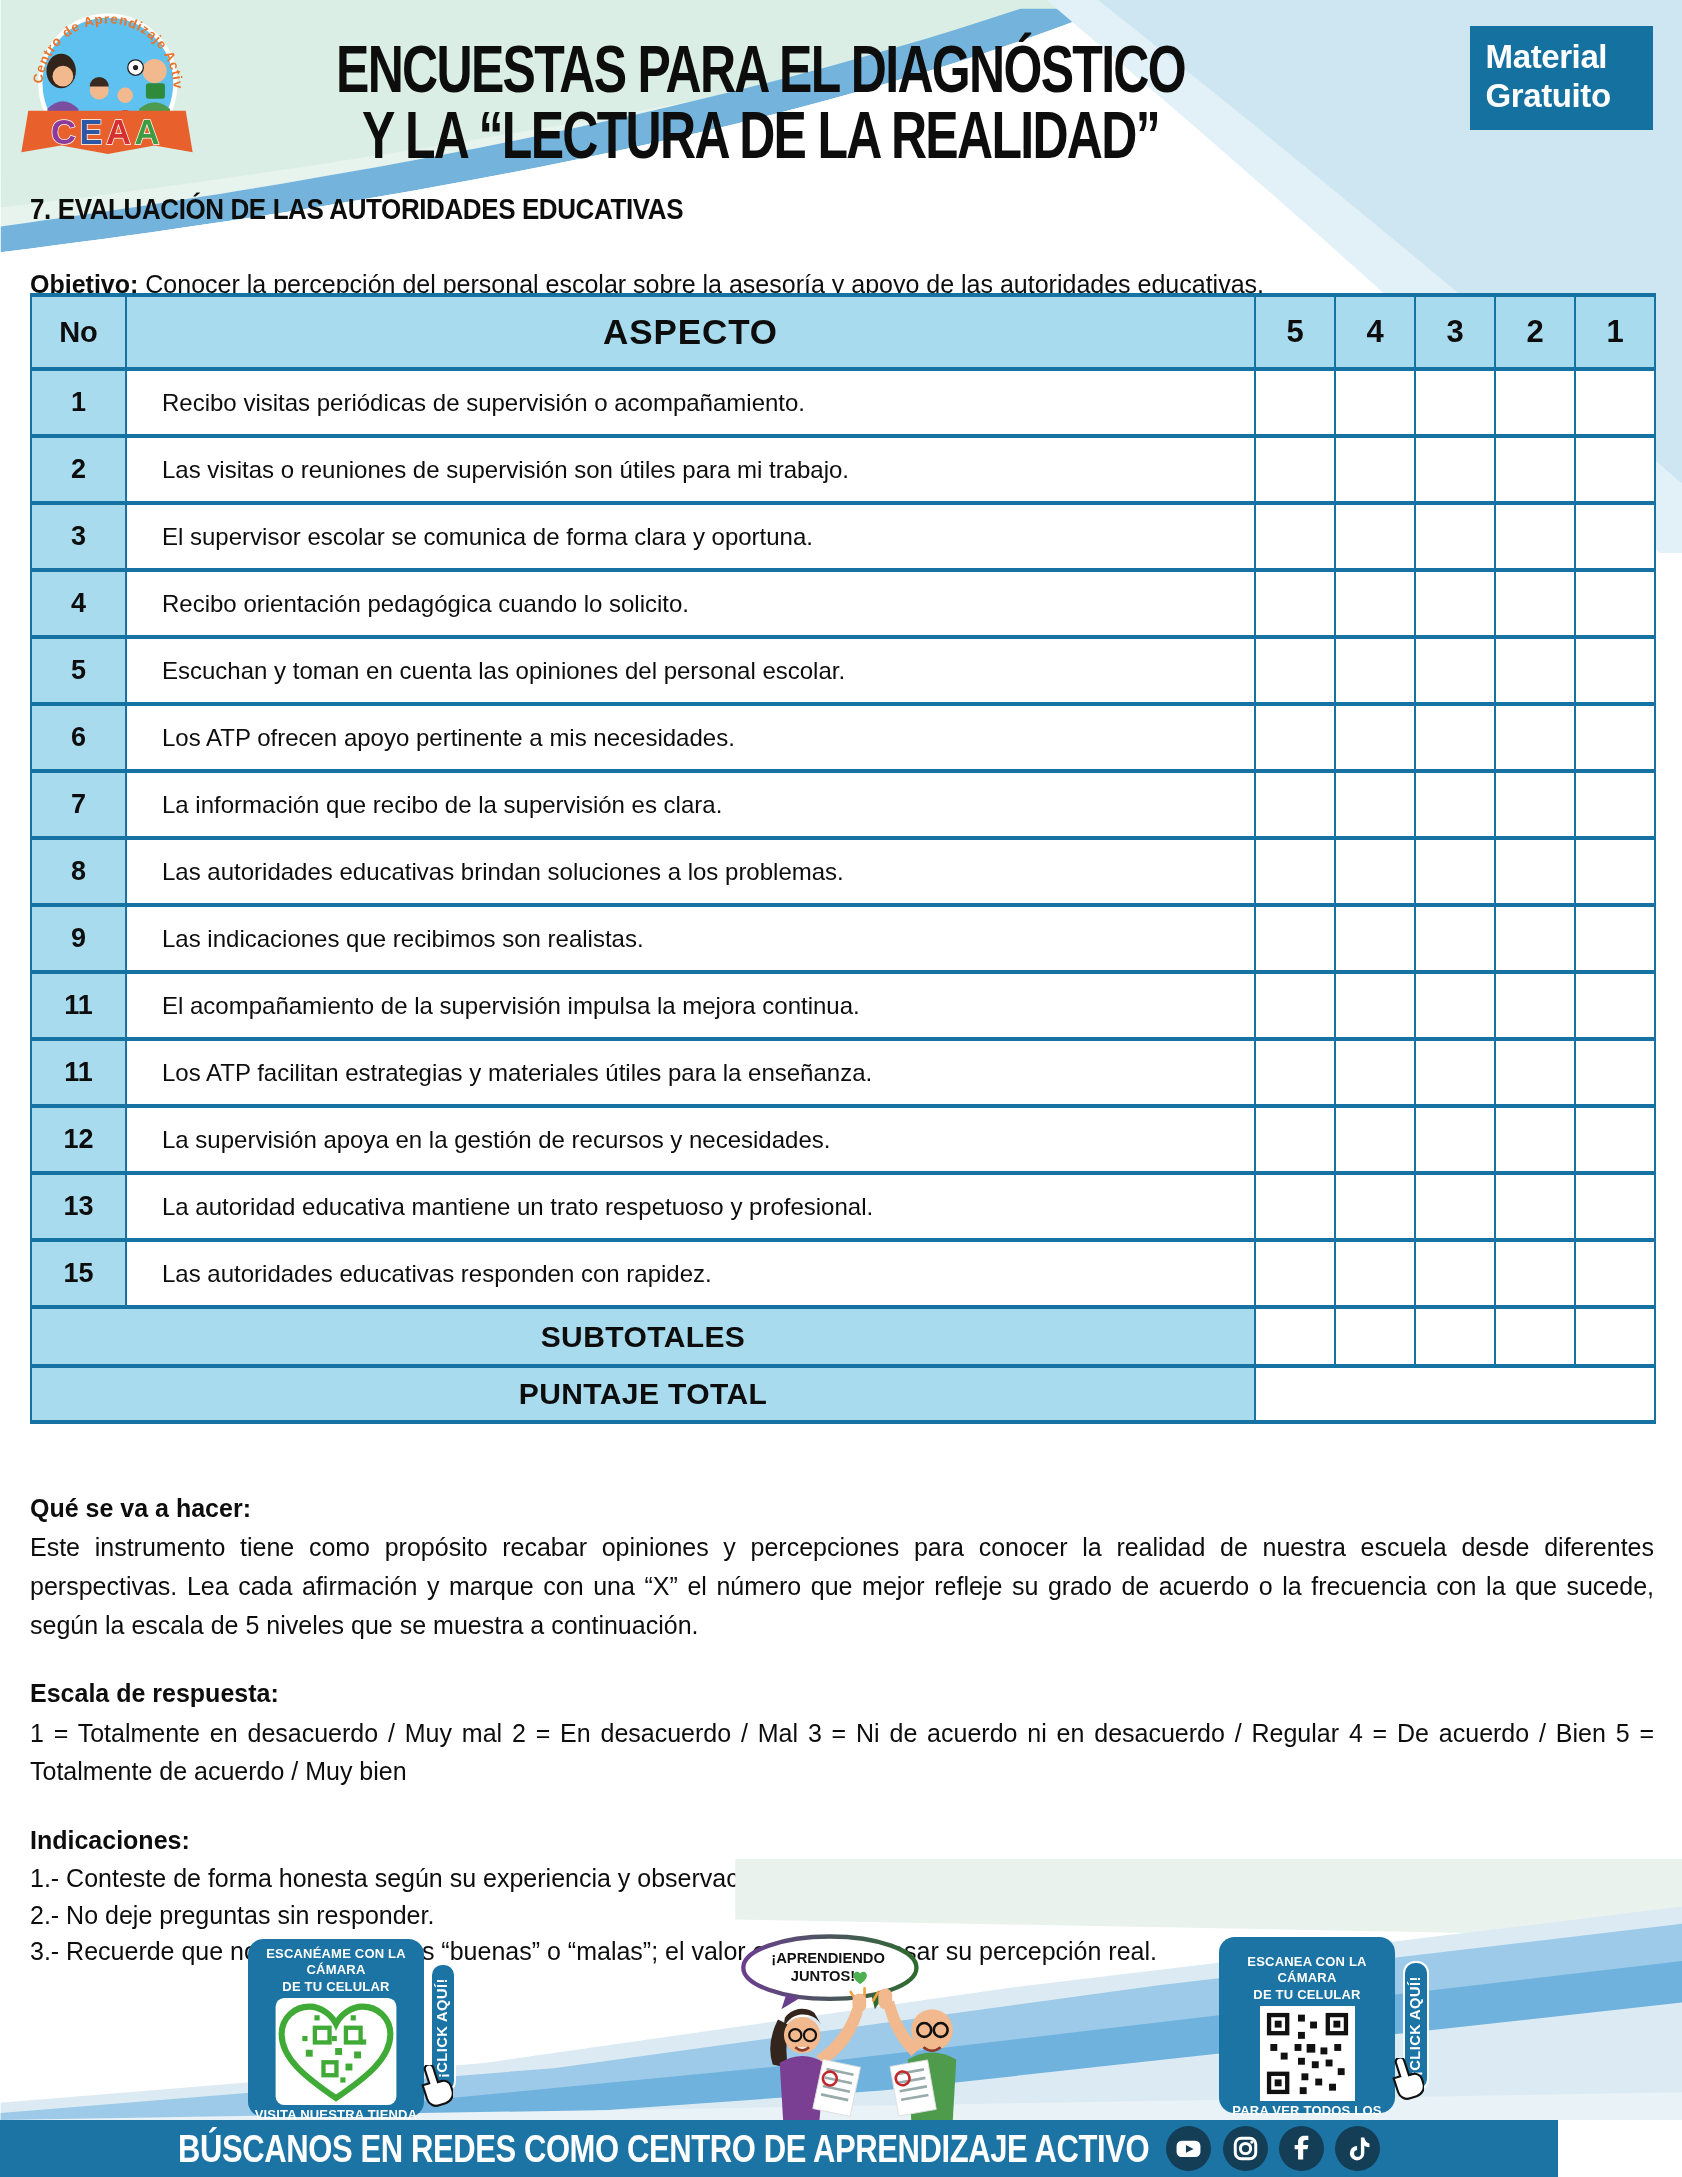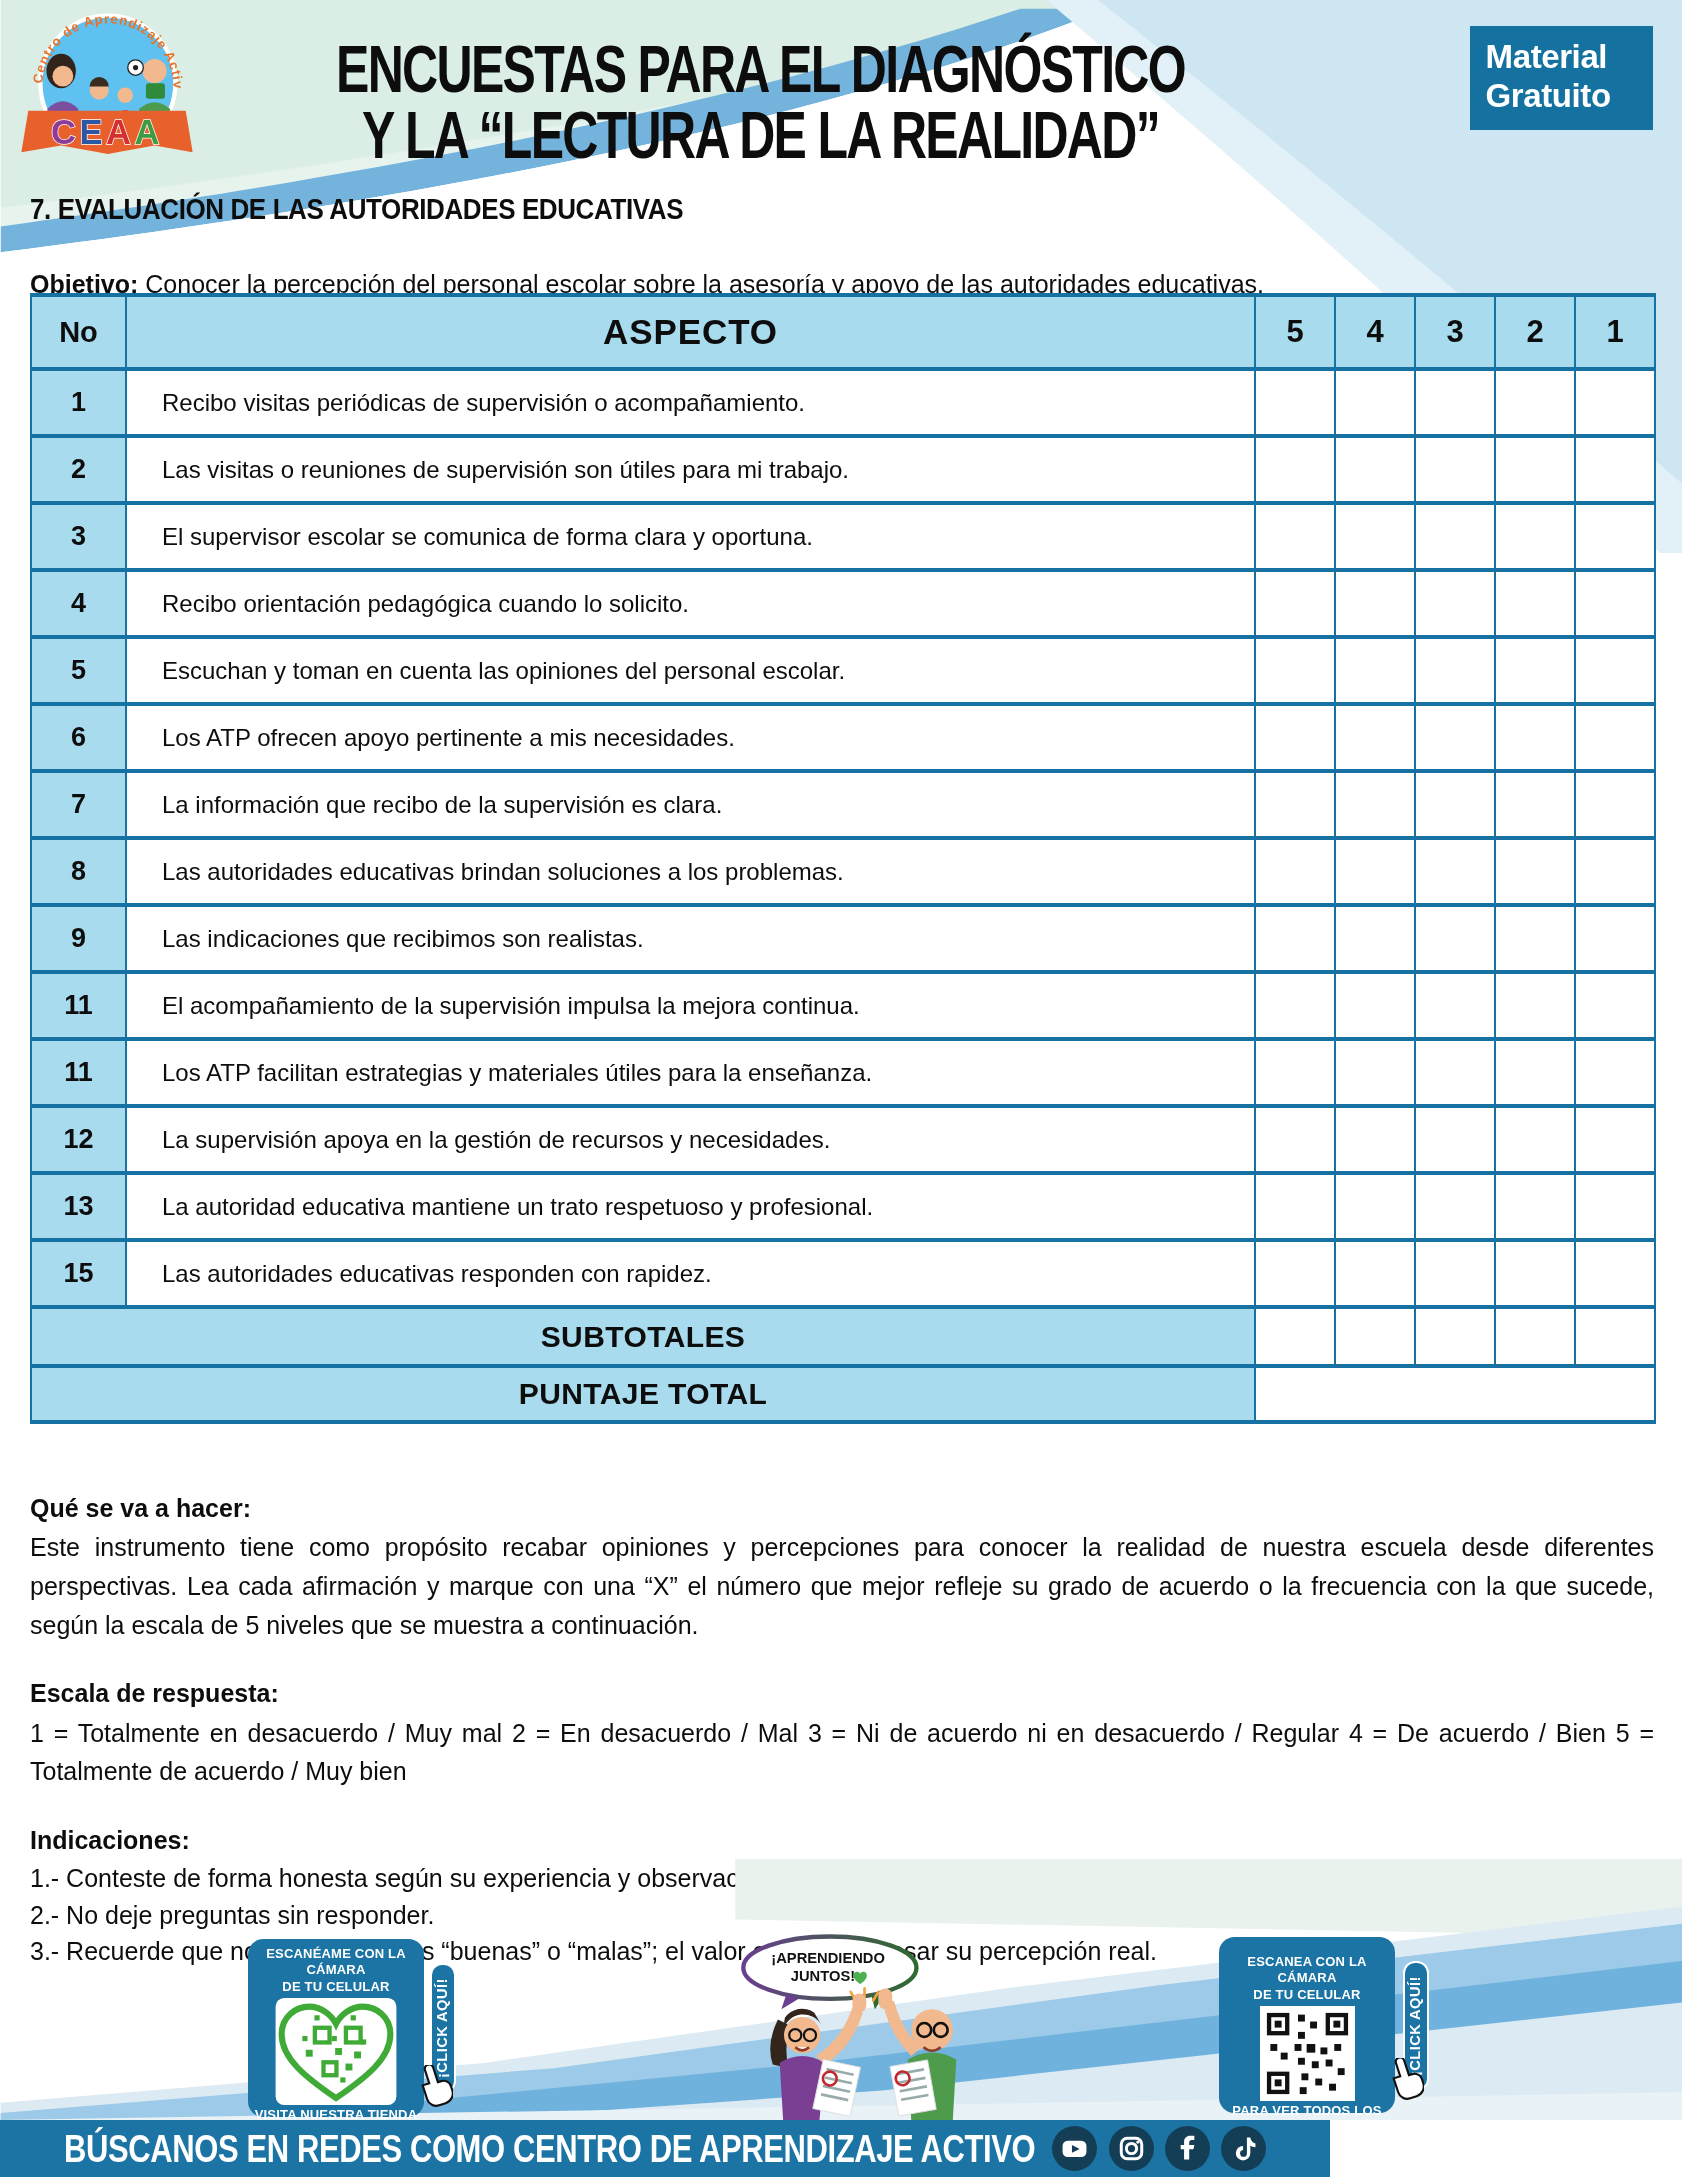--- a/index.html
+++ b/index.html
@@ -72,21 +72,21 @@
     width:26px; height:130px; line-height:21px;
   }
   .pill-left { left:430px; top:1963px; }
   .pill-right { left:1403px; top:1961px; }
   .hand { position:absolute; }
   .hand-left { left:413px; top:2065px; }
   .hand-right { left:1384px; top:2058px; }
   .center-art { position:absolute; left:726px; top:1933px; }
   
   .bottom-bar {
-    position:absolute; left:0; top:2120px; width:1330px; height:57px; background:#1b74a4;
+    position:absolute; left:0; top:2120px; width:1558px; height:57px; background:#1b74a4;
     display:flex; align-items:center; justify-content:center; gap:17.3px;
   }
   .bar-text {
     color:#fff; font-weight:bold; font-size:31px; letter-spacing:-0.4px; white-space:nowrap;
     transform:scaleY(1.25); transform-origin:center;
   }
   .socials { display:flex; gap:11.2px; align-items:center; }
   .soc { width:45px; height:45px; border-radius:50%; background:#143d56; display:flex; align-items:center; justify-content:center; }
 </style>
 </head>

